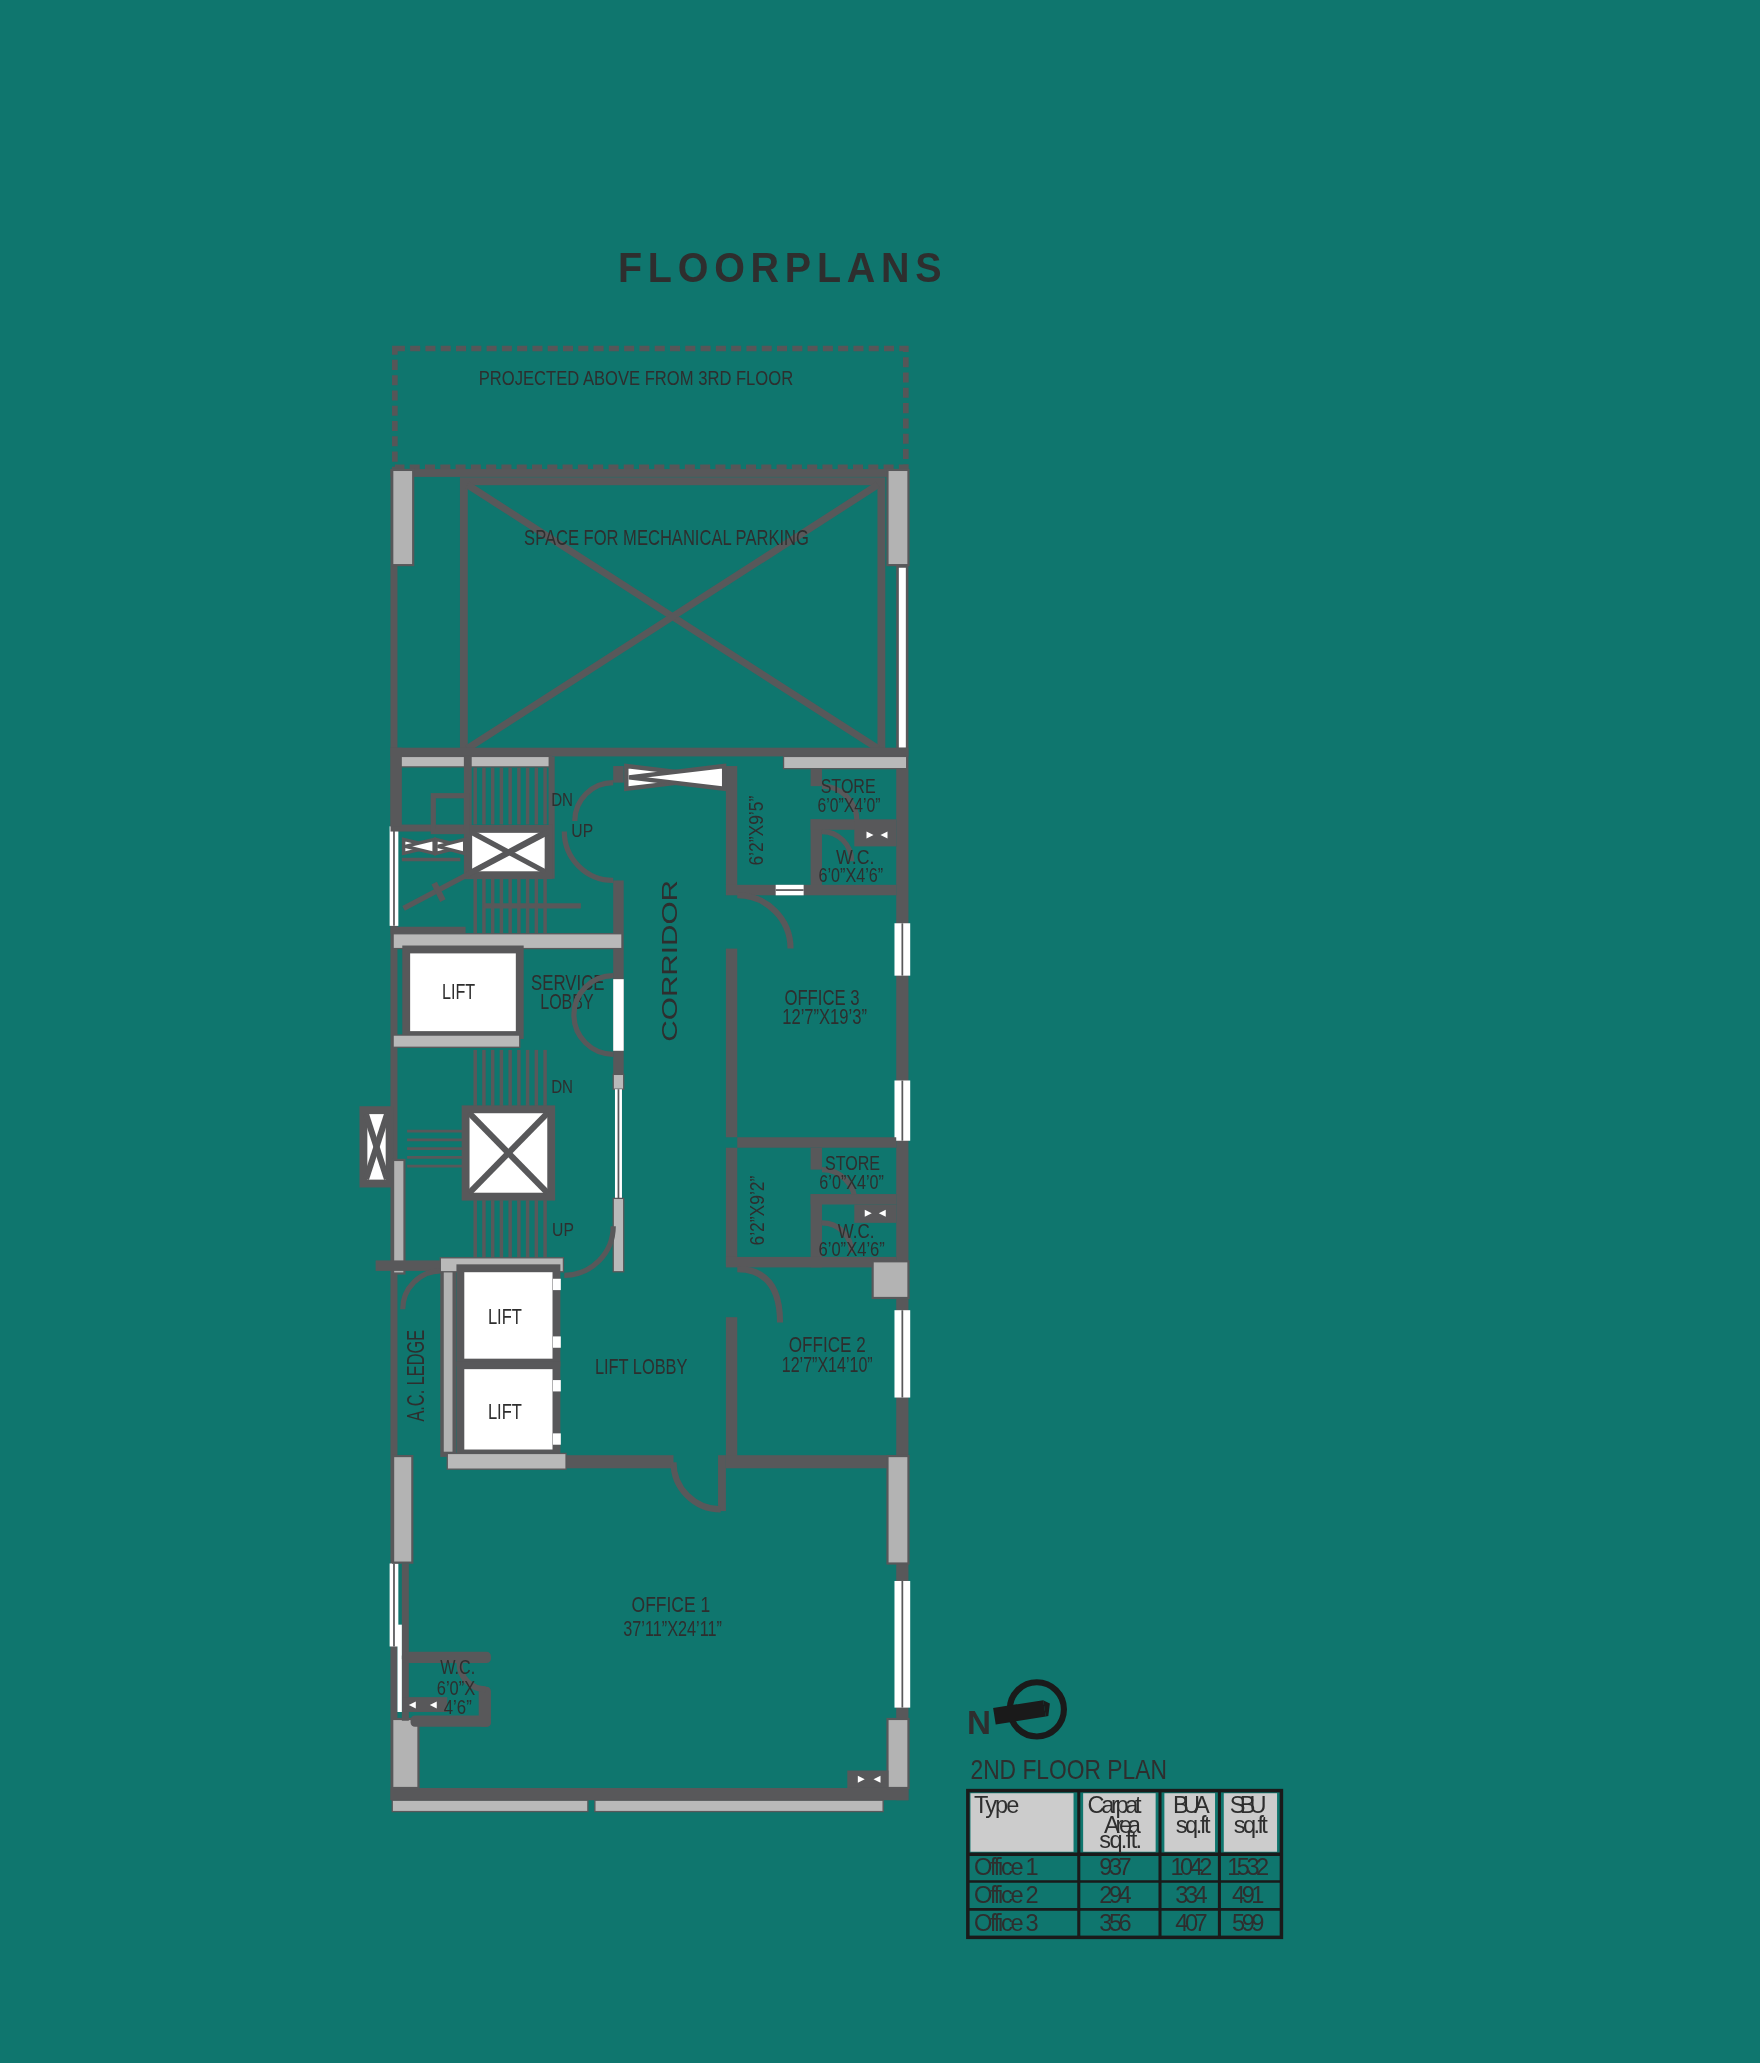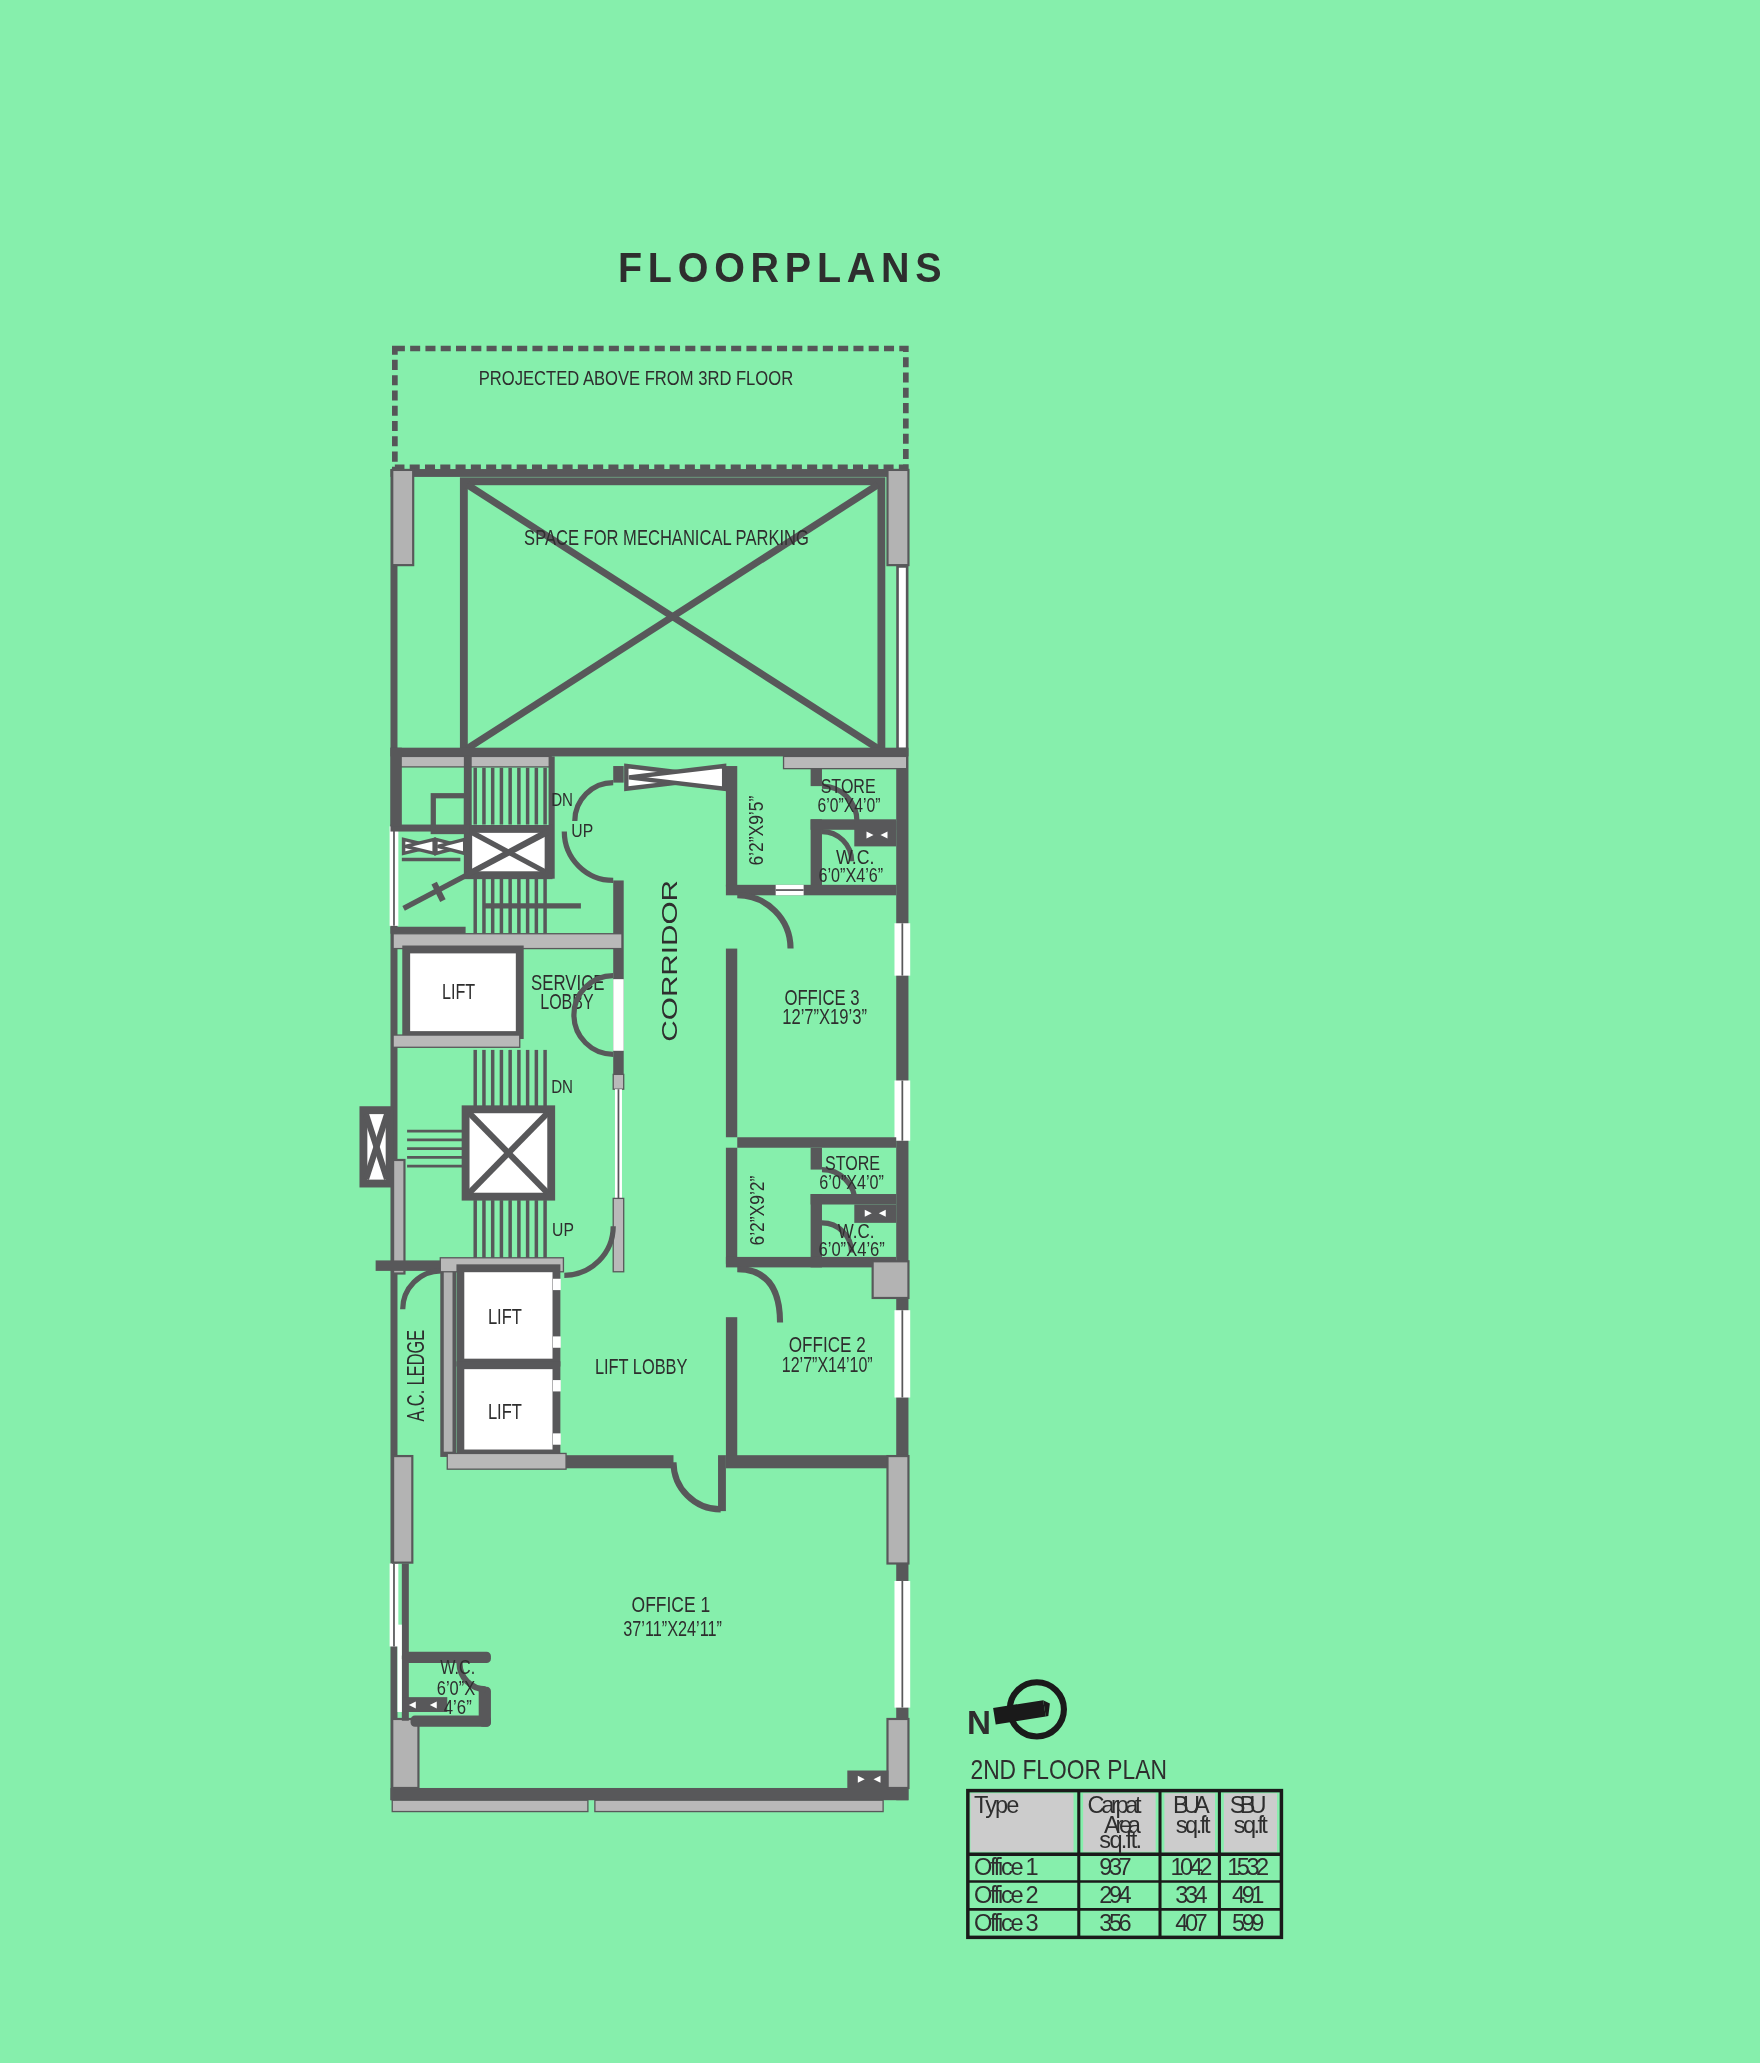--- a/index.html
+++ b/index.html
@@ -1,16 +1,16 @@
 <!DOCTYPE html>
 <html style="font-size:14px"><head>
 <meta charset="utf-8">
 <style>
   html,body{margin:0;padding:0;background:#fff;}
-  .page{position:relative;width:1761px;height:2064px;background:#86efac;overflow:hidden;
+  .page{position:relative;width:1761px;height:2064px;background:#0f766e;overflow:hidden;
         font-family:"Liberation Sans", sans-serif;}
   svg{position:absolute;left:0;top:0;}
   text{font-family:"Liberation Sans", sans-serif;fill:#2e2e2e;}
 </style>
 </head>
 <body>
 <div class="page">
 <svg width="1761" height="2064" viewBox="0 0 2016 2363">
 <defs></defs>
 

